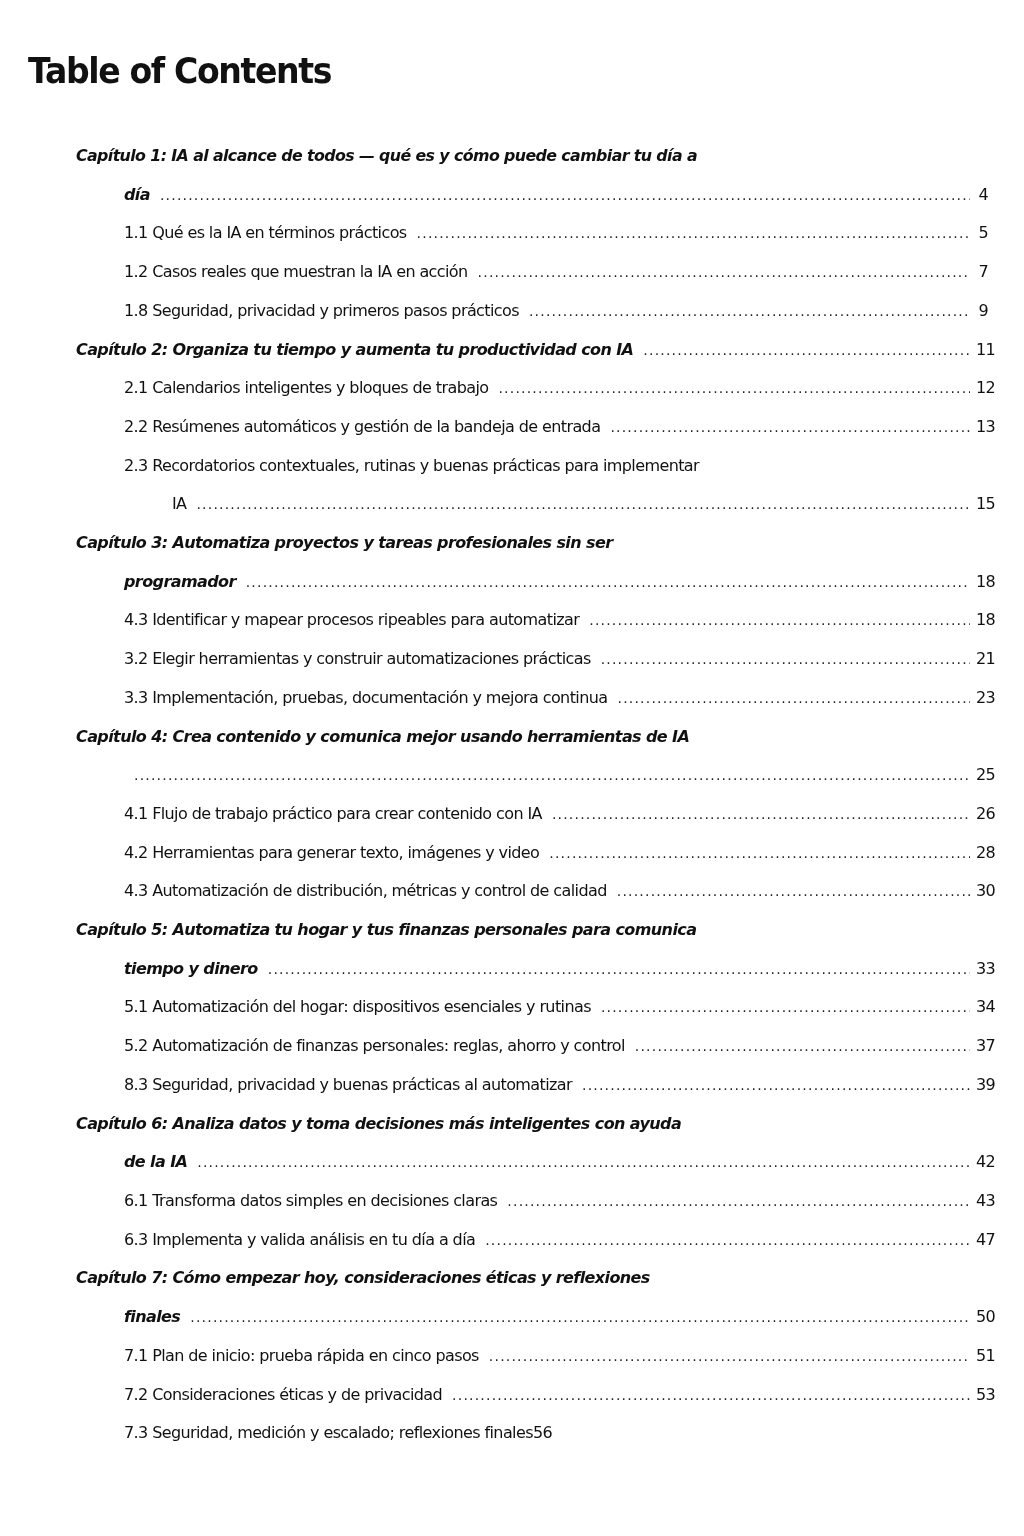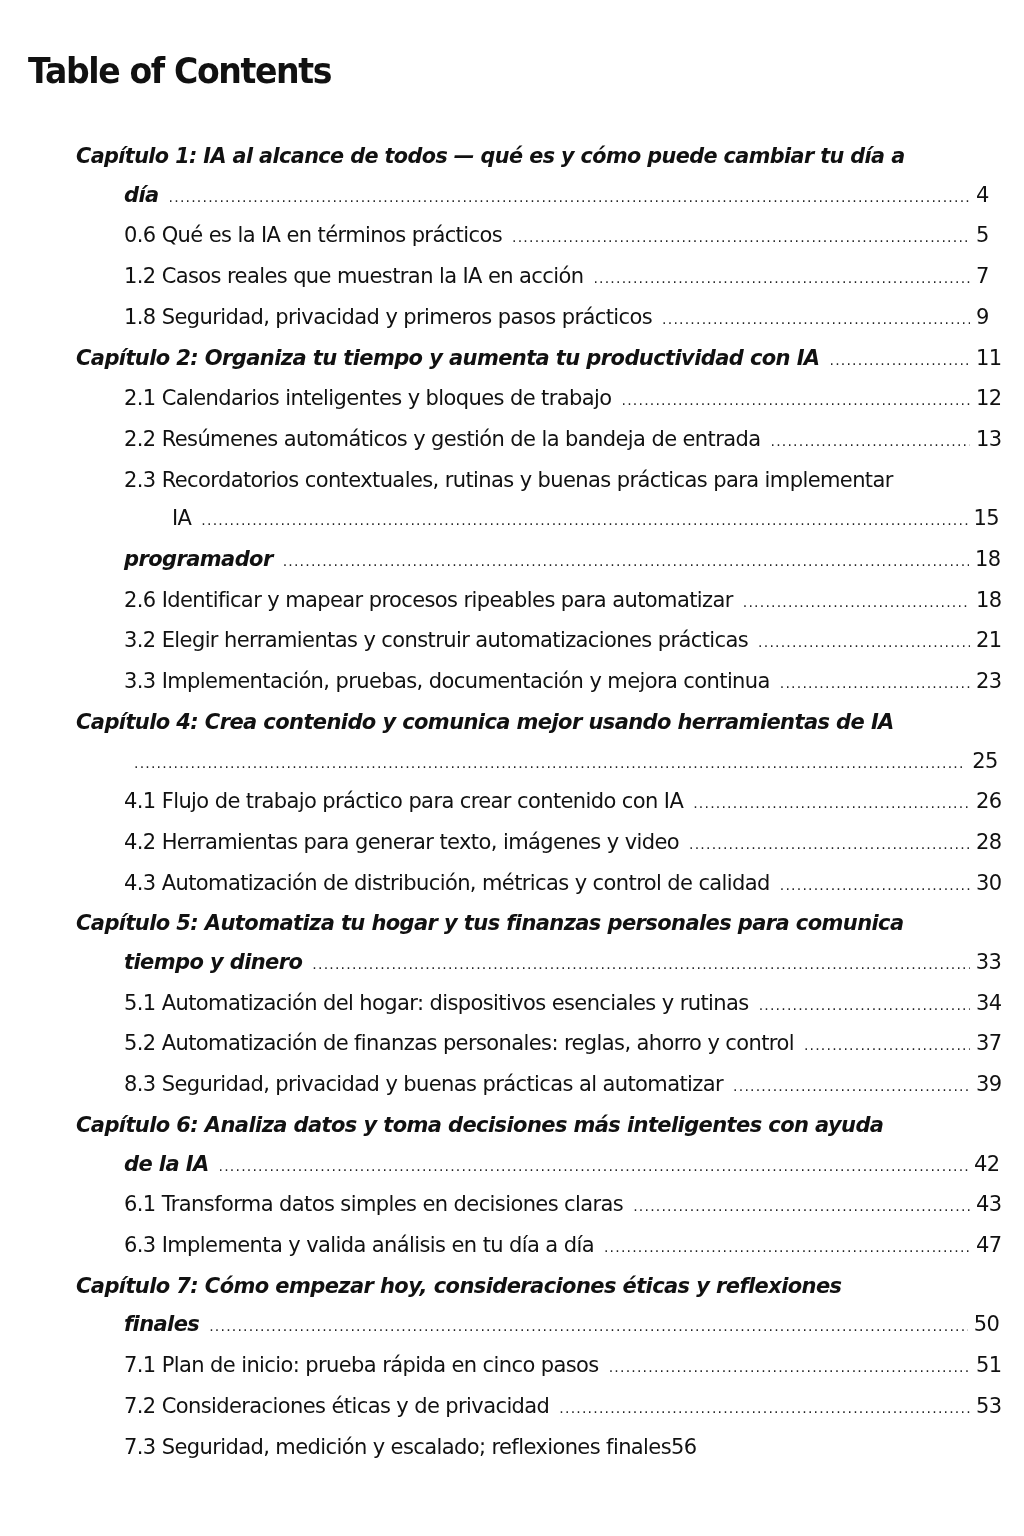--- a/index.html
+++ b/index.html
@@ -11,21 +11,21 @@
     position: absolute; left: 28px; top: 50px;
     font-family: "DejaVu Sans", sans-serif;
     font-weight: bold; font-size: 36px; letter-spacing: -1.5px;
     transform: scaleX(0.92); transform-origin: left top;
     margin: 0; color: #111;
   }
   .toc {
     position: absolute; left: 76px; top: 137px; width: 912px;
   }
   .entry {
-    font-size: 21px; line-height: 38.7px;
+    font-size: 16px; line-height: 38.7px;
     transform-origin: left top;
     letter-spacing: -0.6px;
   }
   .entry.chapter { font-weight: bold; font-style: italic; }
   .entry.section { padding-left: 48px; }
   .entry .line { display: flex; align-items: baseline; white-space: nowrap; }
   .entry .cont { padding-left: 48px; }
   .entry.section .cont { padding-left: 48px; }
   .leader {
     flex: 1 1 auto; overflow: hidden; margin: 0 6px 0 10px;
@@ -48,21 +48,21 @@
         <span class="txt" style="display: inline-block; transform: scaleX(0.988082); transform-origin: left center; margin-right: -11px;">Capítulo 1: IA al alcance de todos — qué es y cómo puede cambiar tu día a</span>
       </div>
       <div class="line cont">
         <span class="txt">día</span>
         <span class="leader"></span>
         <span class="pg">4</span>
       </div>
     </div>
     <div class="entry section">
       <div class="line">
-        <span class="txt">0.6 Qué es la IA en términos prácticos</span>
+        <span class="txt">1.1 Qué es la IA en términos prácticos</span>
         <span class="leader"></span>
         <span class="pg">5</span>
       </div>
     </div>
     <div class="entry section">
       <div class="line">
         <span class="txt">1.2 Casos reales que muestran la IA en acción</span>
         <span class="leader"></span>
         <span class="pg">7</span>
       </div>
@@ -99,29 +99,32 @@
       <div class="line">
         <span class="txt">2.3 Recordatorios contextuales, rutinas y buenas prácticas para implementar</span>
       </div>
       <div class="line cont">
         <span class="txt">IA</span>
         <span class="leader"></span>
         <span class="pg">15</span>
       </div>
     </div>
     <div class="entry chapter">
+      <div class="line">
+        <span class="txt">Capítulo 3: Automatiza proyectos y tareas profesionales sin ser</span>
+      </div>
       <div class="line cont">
         <span class="txt">programador</span>
         <span class="leader"></span>
         <span class="pg">18</span>
       </div>
     </div>
     <div class="entry section">
       <div class="line">
-        <span class="txt">2.6 Identificar y mapear procesos ripeables para automatizar</span>
+        <span class="txt">4.3 Identificar y mapear procesos ripeables para automatizar</span>
         <span class="leader"></span>
         <span class="pg">18</span>
       </div>
     </div>
     <div class="entry section">
       <div class="line">
         <span class="txt">3.2 Elegir herramientas y construir automatizaciones prácticas</span>
         <span class="leader"></span>
         <span class="pg">21</span>
       </div>

